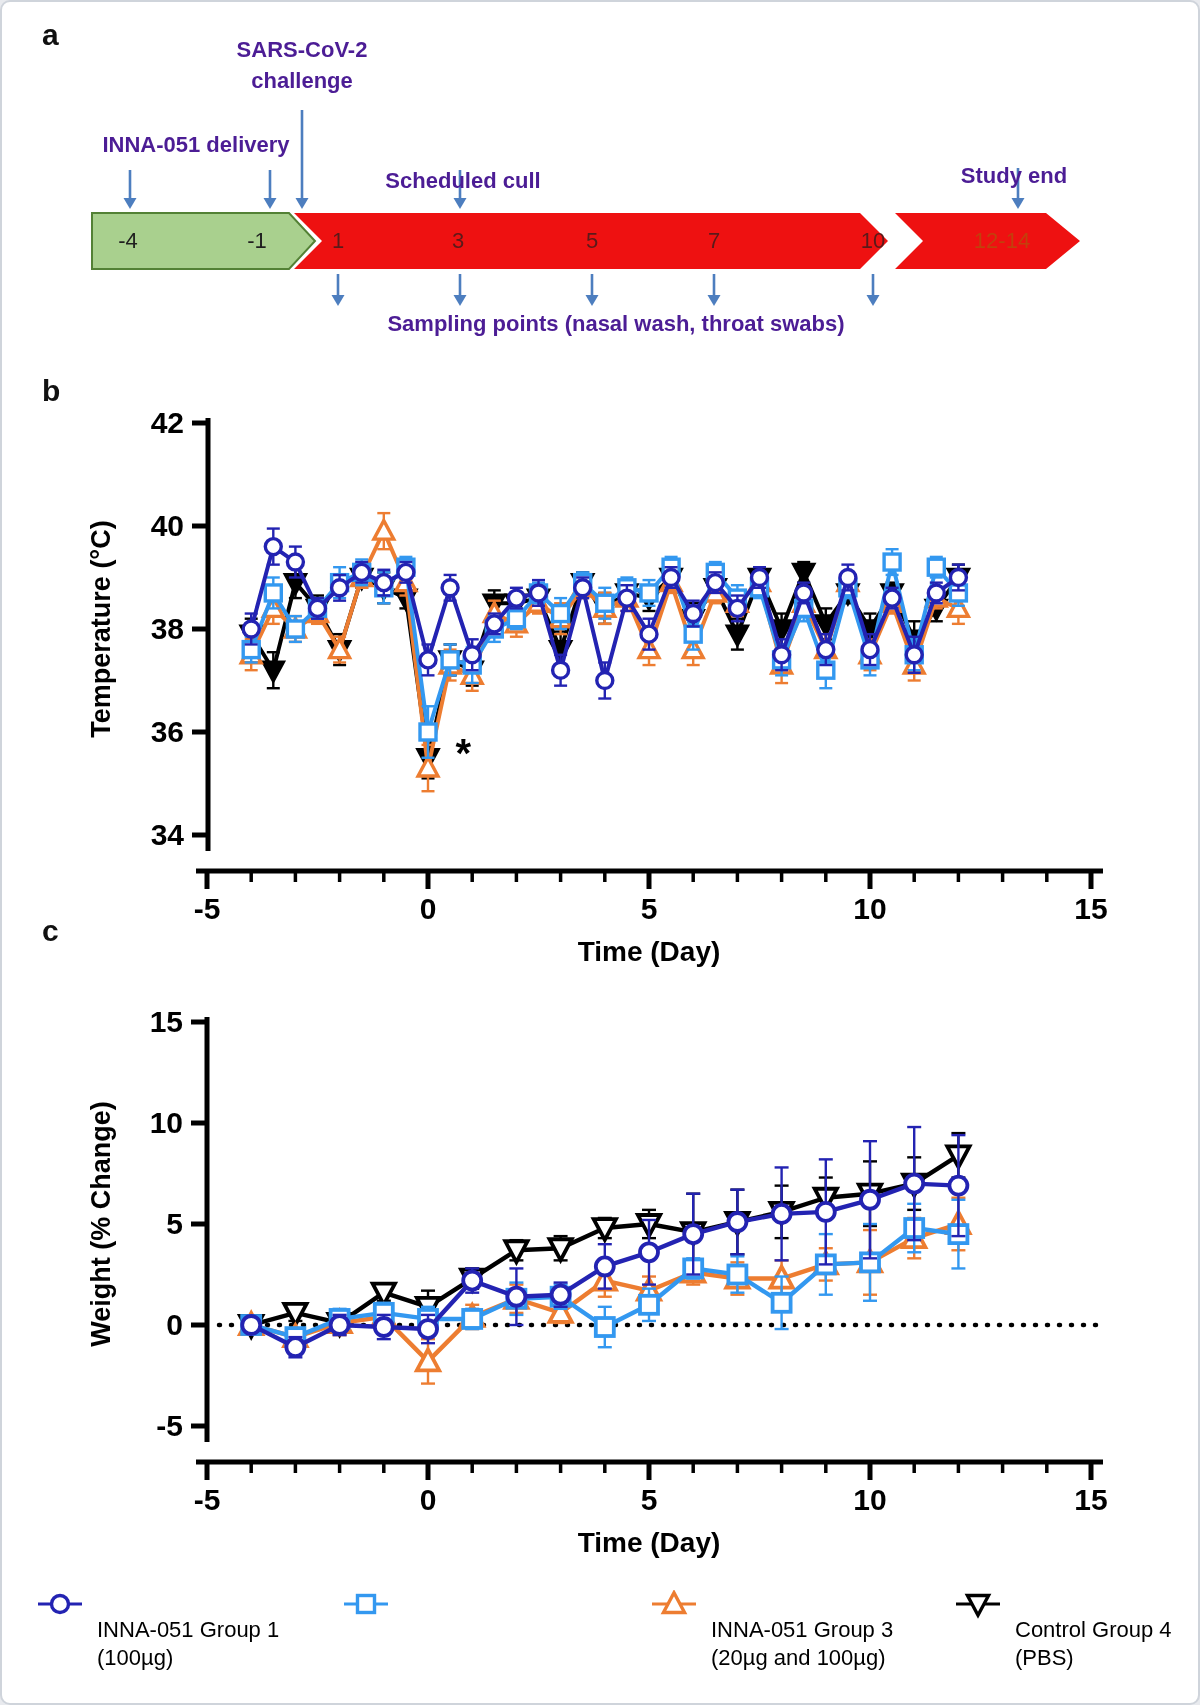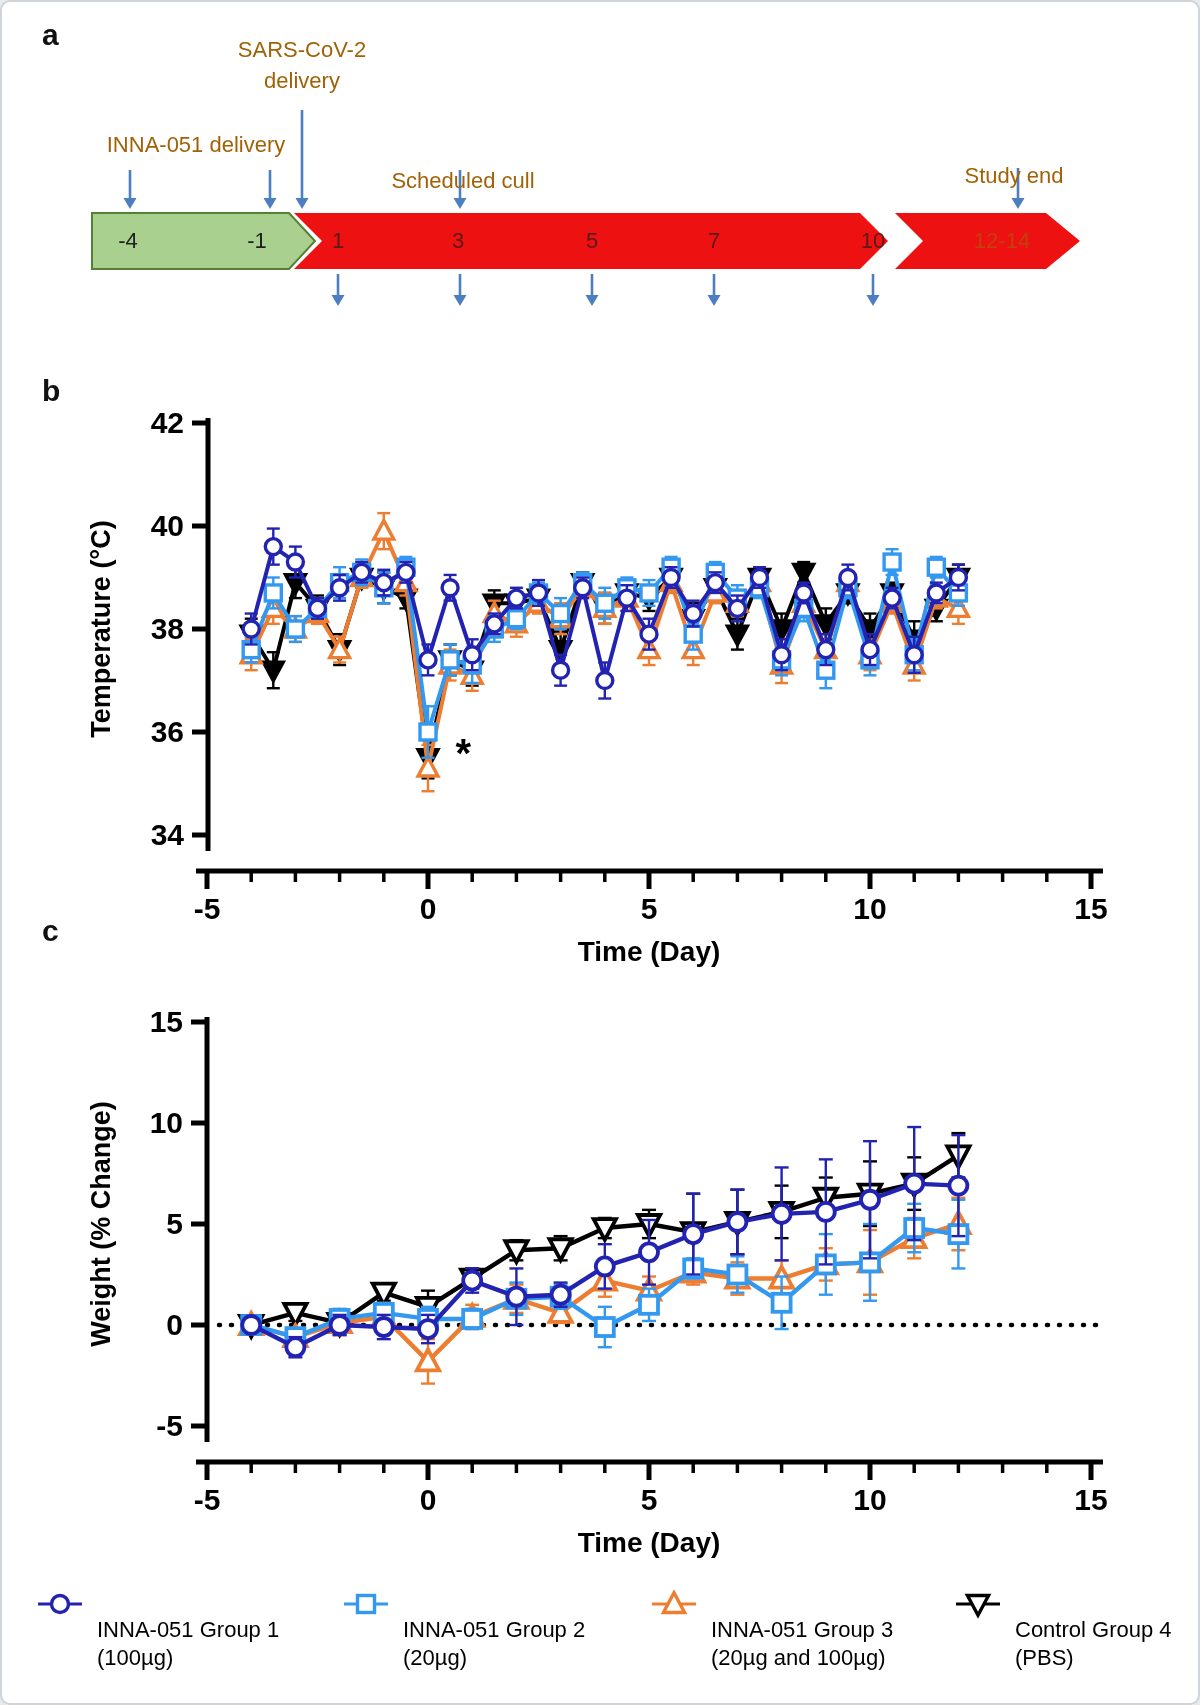--- a/index.html
+++ b/index.html
@@ -2,21 +2,21 @@
 <html><head>
 <meta charset="utf-8">
 <style>
   html,body{margin:0;padding:0;background:#e8eaee;}
   .stage{position:relative;width:1200px;height:1705px;background:#fff;margin:0 auto;
          font-family:"Liberation Sans", sans-serif; color:#1a1a1a; overflow:hidden;
          border:2px solid #cfd4db; border-radius:10px; box-sizing:border-box;}
   #canvas{position:absolute;left:0;top:0;}
   .abs{position:absolute;}
   .panel-label{font-size:30px;font-weight:bold;color:#111;}
-  .pa-text{font-size:22px;color:#a16207;white-space:nowrap;transform:translateX(-50%);text-align:center;line-height:31px;}
+  .pa-text{font-size:22px;color:#4c1d95;white-space:nowrap;transform:translateX(-50%);text-align:center;line-height:31px;font-weight:bold;}
   .bar-num{position:absolute;transform:translateX(-50%);font-size:22px;white-space:nowrap;}
   .legend-text{font-size:22px;line-height:28px;color:#000000;white-space:nowrap;}
   .lg-item{position:absolute;}
 </style>
 </head>
 <body>
 
 <div class="stage">
 
   <svg id="canvas" width="1200" height="1705">
@@ -956,25 +956,26 @@
         </g>
       </g>
     </svg>
 
   <div class="abs panel-label" style="left:40px;top:16px;">a</div>
   <div class="abs panel-label" style="left:40px;top:372px;">b</div>
   <div class="abs panel-label" style="left:40px;top:912px;">c</div>
 
   <div class="abs pa-text" style="left:300px;top:32px;">
     <div>SARS-CoV-2</div>
-    <div>delivery</div>
+    <div>challenge</div>
   </div>
   <div class="abs pa-text" style="left:194px;top:127px;">INNA-051 delivery</div>
   <div class="abs pa-text" style="left:461px;top:130px;margin-top:33px;">Scheduled cull</div>
   <div class="abs pa-text" style="left:1012px;top:134px;margin-top:24px;">Study end</div>
+  <div class="abs pa-text" style="left:614px;top:306px;">Sampling points (nasal wash, throat swabs)</div>
 
   <div id="timeline-labels" class="abs" style="left:0;top:0;">
       <span class="bar-num" style="left: 126px; top: 226px; color: rgb(31, 31, 31);">-4</span>
       <span class="bar-num" style="left: 255px; top: 226px; color: rgb(31, 31, 31);">-1</span>
       <span class="bar-num" style="left: 336px; top: 226px; color: rgb(90, 26, 26);">1</span>
       <span class="bar-num" style="left: 456px; top: 226px; color: rgb(90, 26, 26);">3</span>
       <span class="bar-num" style="left: 590px; top: 226px; color: rgb(90, 26, 26);">5</span>
       <span class="bar-num" style="left: 712px; top: 226px; color: rgb(90, 26, 26);">7</span>
       <span class="bar-num" style="left: 871px; top: 226px; color: rgb(90, 26, 26);">10</span>
       <span class="bar-num" style="left: 1000px; top: 226px; color: #c2410c;">12-14</span>
@@ -985,24 +986,20 @@
         <circle cx="28" cy="14" r="8.5" fill="#fff" stroke="#2323b2" stroke-width="3.4"></circle>
       </svg></div>
   <div class="abs legend-text" style="left:95px;top:1614px;">
     <div>INNA-051 Group 1</div>
     <div>(100µg)</div>
   </div>
   <div class="lg-item" style="left:336px;top:1588px;width:60px;height:30px;"><svg class="lg-svg" width="60" height="30">
         <line x1="6" y1="14" x2="50" y2="14" stroke="#3398f0" stroke-width="3.2"></line>
         <rect x="19.5" y="5.5" width="17" height="17" fill="#fff" stroke="#3398f0" stroke-width="3.4"></rect>
       </svg></div>
-  <div class="abs legend-text" style="left:401px;top:1614px;">
-    <div>INNA-051 Group 2</div>
-    <div>(20µg)</div>
-  </div>
   <div class="lg-item" style="left:644px;top:1588px;width:60px;height:30px;"><svg class="lg-svg" width="60" height="30">
         <line x1="6" y1="14" x2="50" y2="14" stroke="#ed7d31" stroke-width="3.2"></line>
         <polygon points="28,2.7799999999999994 17.46,22.5 38.54,22.5" fill="#fff" stroke="#ed7d31" stroke-width="3.4"></polygon>
       </svg></div>
   <div class="abs legend-text" style="left:709px;top:1614px;">
     <div>INNA-051 Group 3</div>
     <div>(20µg and 100µg)</div>
   </div>
   <div class="lg-item" style="left:948px;top:1588px;width:60px;height:30px;"><svg class="lg-svg" width="60" height="30">
         <line x1="6" y1="14" x2="50" y2="14" stroke="#000000" stroke-width="3.2"></line>

